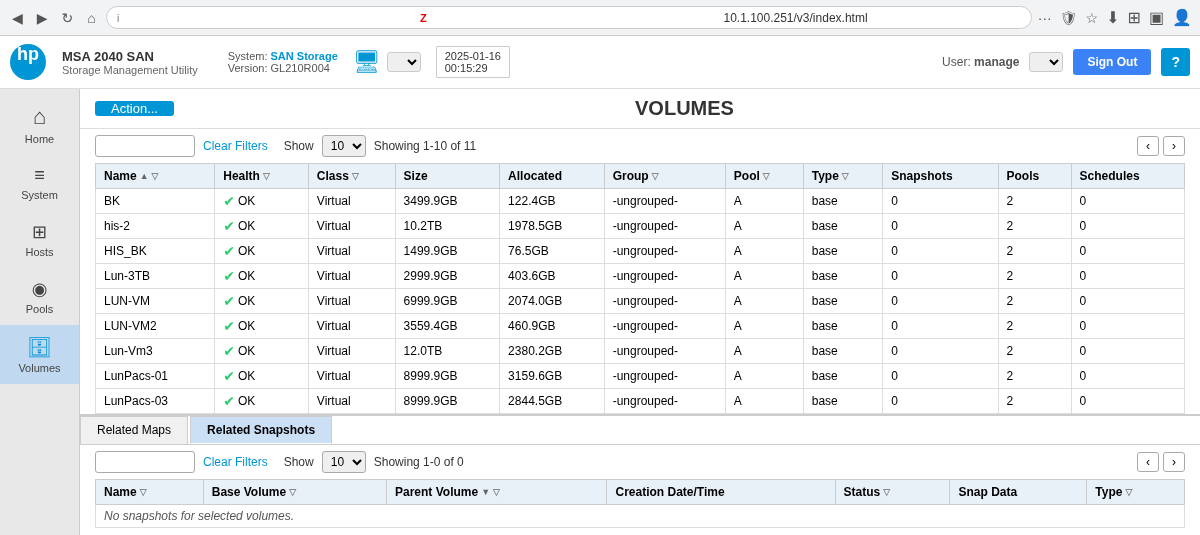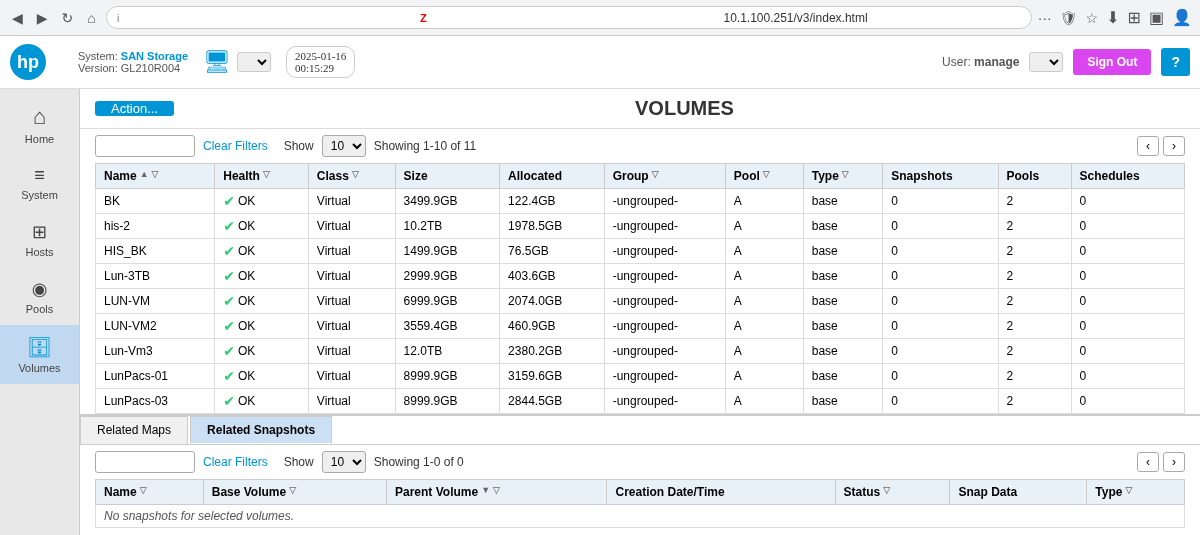--- a/index.html
+++ b/index.html
@@ -11,32 +11,32 @@
     .browser-nav-btn { background: none; border: none; cursor: pointer; font-size: 14px; color: #555; padding: 2px 4px; }
     .browser-address-bar { flex: 1; display: flex; align-items: center; background: white; border: 1px solid #ccc; border-radius: 20px; padding: 3px 10px; gap: 6px; font-size: 12px; color: #333; }
     .browser-address-bar span { flex: 1; }
     .browser-icons { display: flex; gap: 8px; align-items: center; color: #555; font-size: 14px; }
 
     
     .app { display: flex; height: 482px; }
 
     
     .app-header { display: flex; align-items: center; background: white; border-bottom: 1px solid #ddd; padding: 4px 10px; height: 53px; }
-    .hp-logo { width: 36px; height: 36px; background: #0096d6; border-radius: 50%; display: flex; align-items: center; justify-content: center; color: white; font-size: 18px; font-weight: bold; margin-right: 2px; }
+    .hp-logo { width: 36px; height: 36px; background: #0096d6; border-radius: 50%; display: flex; align-items: flex-start; justify-content: center; color: white; font-size: 18px; font-weight: bold; margin-right: 16px; }
     .app-title { display: flex; flex-direction: column; }
     .app-title .main-title { font-size: 13px; font-weight: bold; color: #333; }
     .app-title .sub-title { font-size: 11px; color: #666; }
     .system-info { display: flex; flex-direction: column; margin-left: 20px; font-size: 11px; }
     .system-selector { display: flex; align-items: center; gap: 6px; margin-left: 10px; }
     .system-icon { color: #0096d6; font-size: 22px; }
     .sys-dropdown { border: 1px solid #ccc; padding: 2px 6px; font-size: 11px; border-radius: 3px; }
-    .datetime-block { display: flex; flex-direction: column; font-size: 11px; color: #333; margin-left: 10px; border: 1px solid #ccc; padding: 3px 8px; border-radius: 10px; font-family: Liberation Serif, serif; }
+    .datetime-block { display: flex; flex-direction: column; font-size: 11px; color: #333; margin-left: 10px; border: 1px solid #ccc; padding: 3px 8px; border-radius: 1px; }
     .header-right { margin-left: auto; display: flex; align-items: center; gap: 10px; }
     .user-dropdown { border: 1px solid #ccc; padding: 2px 6px; font-size: 11px; border-radius: 3px; }
-    .sign-out-btn { background: #d946ef; color: white; border: none; padding: 6px 14px; font-size: 12px; font-weight: bold; border-radius: 3px; cursor: pointer; }
+    .sign-out-btn { background: #3b82f6; color: white; border: none; padding: 6px 14px; font-size: 12px; font-weight: bold; border-radius: 3px; cursor: pointer; }
     .help-btn { background: #0096d6; color: white; border: none; padding: 6px 10px; font-size: 14px; font-weight: bold; border-radius: 3px; cursor: pointer; }
 
     
     .sidebar { width: 80px; background: #e8e8e8; display: flex; flex-direction: column; align-items: center; padding-top: 5px; border-right: 1px solid #ccc; }
     .sidebar-item { display: flex; flex-direction: column; align-items: center; padding: 10px 0; cursor: pointer; width: 100%; text-align: center; color: #444; font-size: 11px; gap: 3px; }
     .sidebar-item.active { background: #c0d8f0; }
     .sidebar-icon { font-size: 22px; }
 
     
     .main-content { flex: 1; background: white; overflow-y: auto; padding: 0; }
@@ -51,21 +51,21 @@
     .show-label { font-size: 12px; color: #333; margin-left: 8px; }
     .show-select { border: 1px solid #aaa; border-radius: 3px; padding: 2px 4px; font-size: 12px; }
     .showing-text { font-size: 12px; color: #333; }
     .pagination { margin-left: auto; display: flex; gap: 4px; }
     .page-btn { background: none; border: 1px solid #aaa; border-radius: 3px; padding: 2px 8px; cursor: pointer; font-size: 12px; }
 
     
     .data-table { width: 100%; border-collapse: collapse; font-size: 12px; }
     .data-table th { background: #e8f0f8; border: 1px solid #ccc; padding: 5px 8px; text-align: left; font-weight: bold; white-space: nowrap; }
     .data-table td { border: 1px solid #ddd; padding: 4px 8px; white-space: nowrap; }
-    .th-sort { display: flex; gap: 3px; }
+    .th-sort { display: flex; align-items: center; gap: 3px; }
     .sort-icon { font-size: 9px; color: #666; }
     .filter-icon { font-size: 9px; color: #888; cursor: pointer; }
     .status-ok { display: flex; align-items: center; gap: 3px; }
     .check-icon { color: #2ecc71; font-size: 14px; }
 
     
     .related-section { border-top: 2px solid #ccc; margin-top: 0; }
     .related-tabs { display: flex; border-bottom: 1px solid #ccc; }
     .related-tab { padding: 6px 16px; cursor: pointer; font-size: 12px; border: 1px solid #ccc; border-bottom: none; margin-right: 2px; background: #f0f0f0; }
     .related-tab.active { background: #cce0f5; border-bottom: 1px solid white; font-weight: bold; }
@@ -96,20 +96,24 @@
       <span style="font-size:16px">⊞</span>
       <span style="font-size:16px">▣</span>
       <span style="font-size:16px">👤</span>
     </div>
   </div>
 </div>
 
 <div class="app-header">
   <div class="hp-logo">
     <span>hp</span>
+  </div>
+  <div class="app-title">
+    <span class="main-title">MSA 2040 SAN</span>
+    <span class="sub-title">Storage Management Utility</span>
   </div>
   <div class="system-info" style="margin-left:30px;">
     <div>
       <span style="color:#555;">System:</span>
       <span style="color:#0096d6;font-weight:bold;">SAN Storage</span>
     </div>
     <div>
       <span style="color:#555;">Version:</span>
       <span style="color:#555;">GL210R004</span>
     </div>

